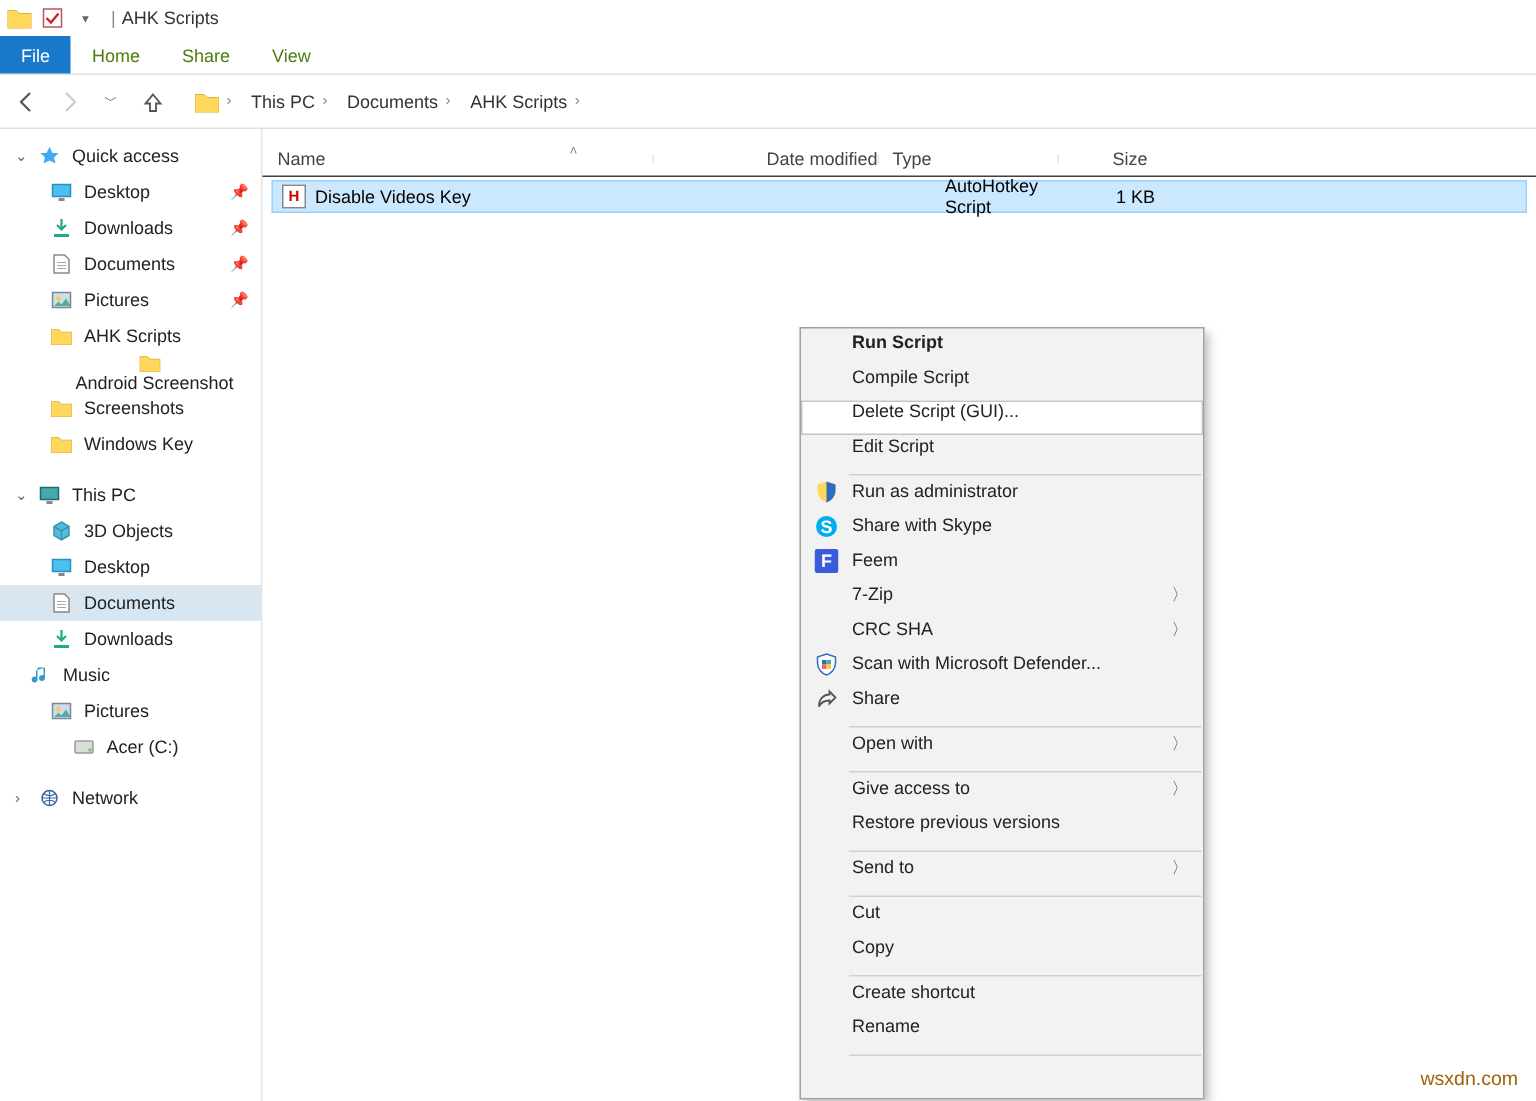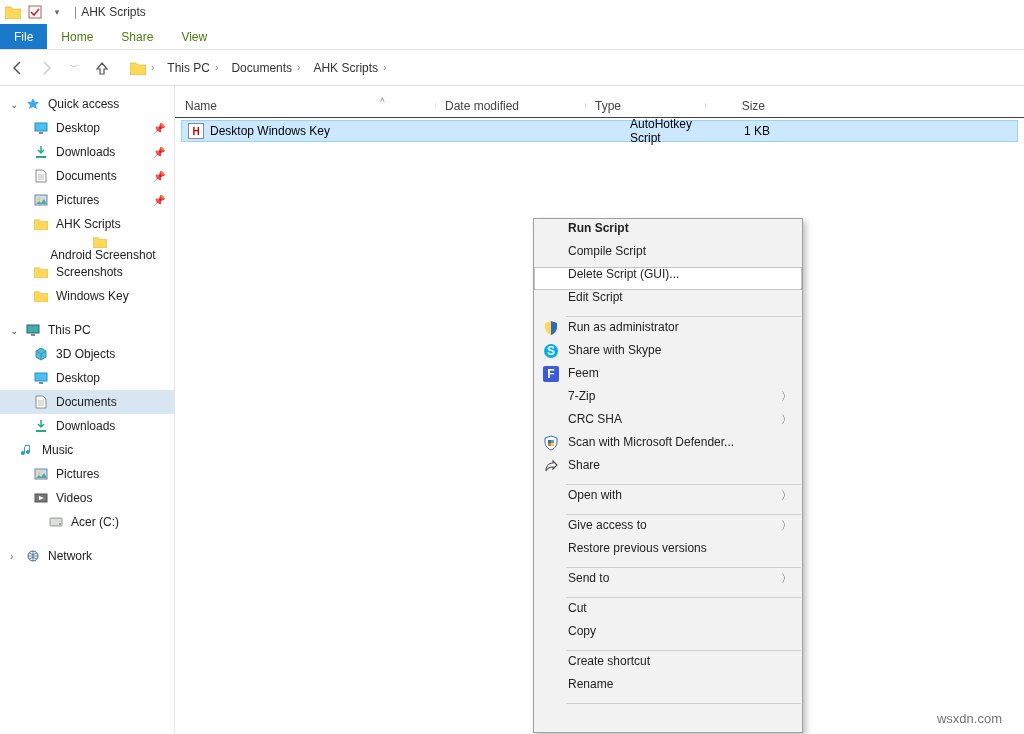--- a/index.html
+++ b/index.html
@@ -36,42 +36,42 @@
 .tree-item.selected { background: #d8e6f2; }
 .tree-item .pin { position: absolute; right: 8px; color: #888; font-size: 10px; }
 .tree-spacer { height: 10px; }
 
 
 .listview { flex: 1; position: relative; }
 .columns { height: 32px; display: flex; align-items: center; border-bottom: 1px solid #404040; color: #444; padding-top: 8px; }
 .columns .col { padding-left: 10px; position: relative; }
 .columns .col:not(:first-child)::before { content: ""; position: absolute; left: 0; top: 4px; bottom: 4px; width: 1px; background: #e3e3e3; }
 .col-name { width: 260px; }
-.col-date { width: 150px; }
+.col-date { width: 150px; text-align: right; }
 .col-type { width: 120px; }
 .col-size { width: 70px; text-align: right; padding-right: 10px; }
 
 .file-row { height: 22px; display: flex; align-items: center; background: #cce8ff; border: 1px solid #99d1ff; margin: 2px 6px 0 6px; }
 .file-row .c { padding-left: 6px; }
 .file-row .c-name { width: 258px; display: flex; align-items: center; }
 .file-row .c-date { width: 150px; }
 .file-row .c-type { width: 120px; }
 .file-row .c-size { width: 70px; text-align: right; padding-right: 10px; }
 .file-row .ahk-ic { width: 16px; height: 16px; border: 1px solid #888; display: inline-flex; align-items: center; justify-content: center; color: #c00; font-weight: bold; font-size: 10px; margin-right: 6px; background: #fff; }
 
 
 .context-menu { position: absolute; left: 358px; top: 132px; width: 270px; background: #f2f2f2; border: 1px solid #a0a0a0; box-shadow: 3px 3px 6px rgba(0,0,0,0.25); padding: 2px 0; }
 .cm-item { height: 23px; display: flex; align-items: flex-start; padding-left: 34px; padding-right: 10px; color: #222; position: relative; }
 .cm-item.bold { font-weight: 600; }
 .cm-item.hover { background: #fff; outline: 1px solid #c5c5c5; outline-offset: -1px; }
 .cm-item .arrow { position: absolute; right: 10px; color: #555; font-size: 11px; }
 .cm-item .cm-ic { position: absolute; left: 8px; width: 18px; display: flex; align-items: center; justify-content: center; }
 .cm-sep { height: 1px; background: #d0d0d0; margin: 3px 1px 3px 32px; }
 
-.watermark { position: absolute; right: 22px; bottom: 8px; color: #737373; font-size: 13px; }
+.watermark { position: absolute; right: 12px; bottom: 8px; color: #a16207; font-size: 13px; }
 
 svg { display: block; }
 </style>
 </head>
 <body>
 
 <div class="titlebar">
   <span class="qat-icon">
     <svg class="folder-svg" viewBox="0 0 16 14">
         <path d="M0 2 h6 l2 2 h8 v10 h-16 z" fill="#ffd75a" stroke="#c9a227" stroke-width="0.5"></path>
@@ -279,29 +279,20 @@
         <div class="tree-item" style="padding-left: 32px;">
           <span class="ic">
             <svg width="14" height="12" viewBox="0 0 14 12">
               <rect x="1" y="1" width="12" height="10" fill="#cde" stroke="#789"></rect>
               <circle cx="5" cy="5" r="1.5" fill="#fc3"></circle>
               <path d="M2 10 l3 -3 l2 2 l3 -4 l3 5 z" fill="#5a9"></path>
             </svg>
           </span>
           <span>Pictures</span>
         </div>
-        <div class="tree-item" style="padding-left: 32px;">
-          <span class="ic">
-            <svg width="14" height="12" viewBox="0 0 14 12">
-              <rect x="1" y="2" width="12" height="8" fill="#777" stroke="#555"></rect>
-              <path d="M5 4 l5 2 l-5 2 z" fill="#fff"></path>
-            </svg>
-          </span>
-          <span>Videos</span>
-        </div>
         <div class="tree-item" style="padding-left: 47px; text-align: center;">
           <span class="ic">
             <svg width="14" height="10" viewBox="0 0 14 10">
               <rect x="1" y="1" width="12" height="8" rx="1" fill="#ddd" stroke="#999"></rect>
               <rect x="10" y="6" width="2" height="2" fill="#6c6"></rect>
             </svg>
           </span>
           <span>Acer (C:)</span>
         </div>
       </div>
@@ -321,21 +312,21 @@
   <div class="listview">
     <div class="columns">
       <div class="col col-name"><span>Name</span><span style="position:absolute;right:50px;top:-4px;color:#888;font-size:9px;">˄</span></div>
       <div class="col col-date">Date modified</div>
       <div class="col col-type">Type</div>
       <div class="col col-size">Size</div>
     </div>
     <div class="file-row">
       <div class="c c-name">
         <span class="ahk-ic">H</span>
-        <span>Desktop Windows Key</span>
+        <span>Disable Videos Key</span>
       </div>
       <div class="c c-date"></div>
       <div class="c c-type" style="padding-left:40px;">AutoHotkey Script</div>
       <div class="c c-size">1 KB</div>
     </div>
 
     <div class="context-menu" id="ctx">
         <div class="cm-item bold">
           <span>Run Script</span>
         </div>

